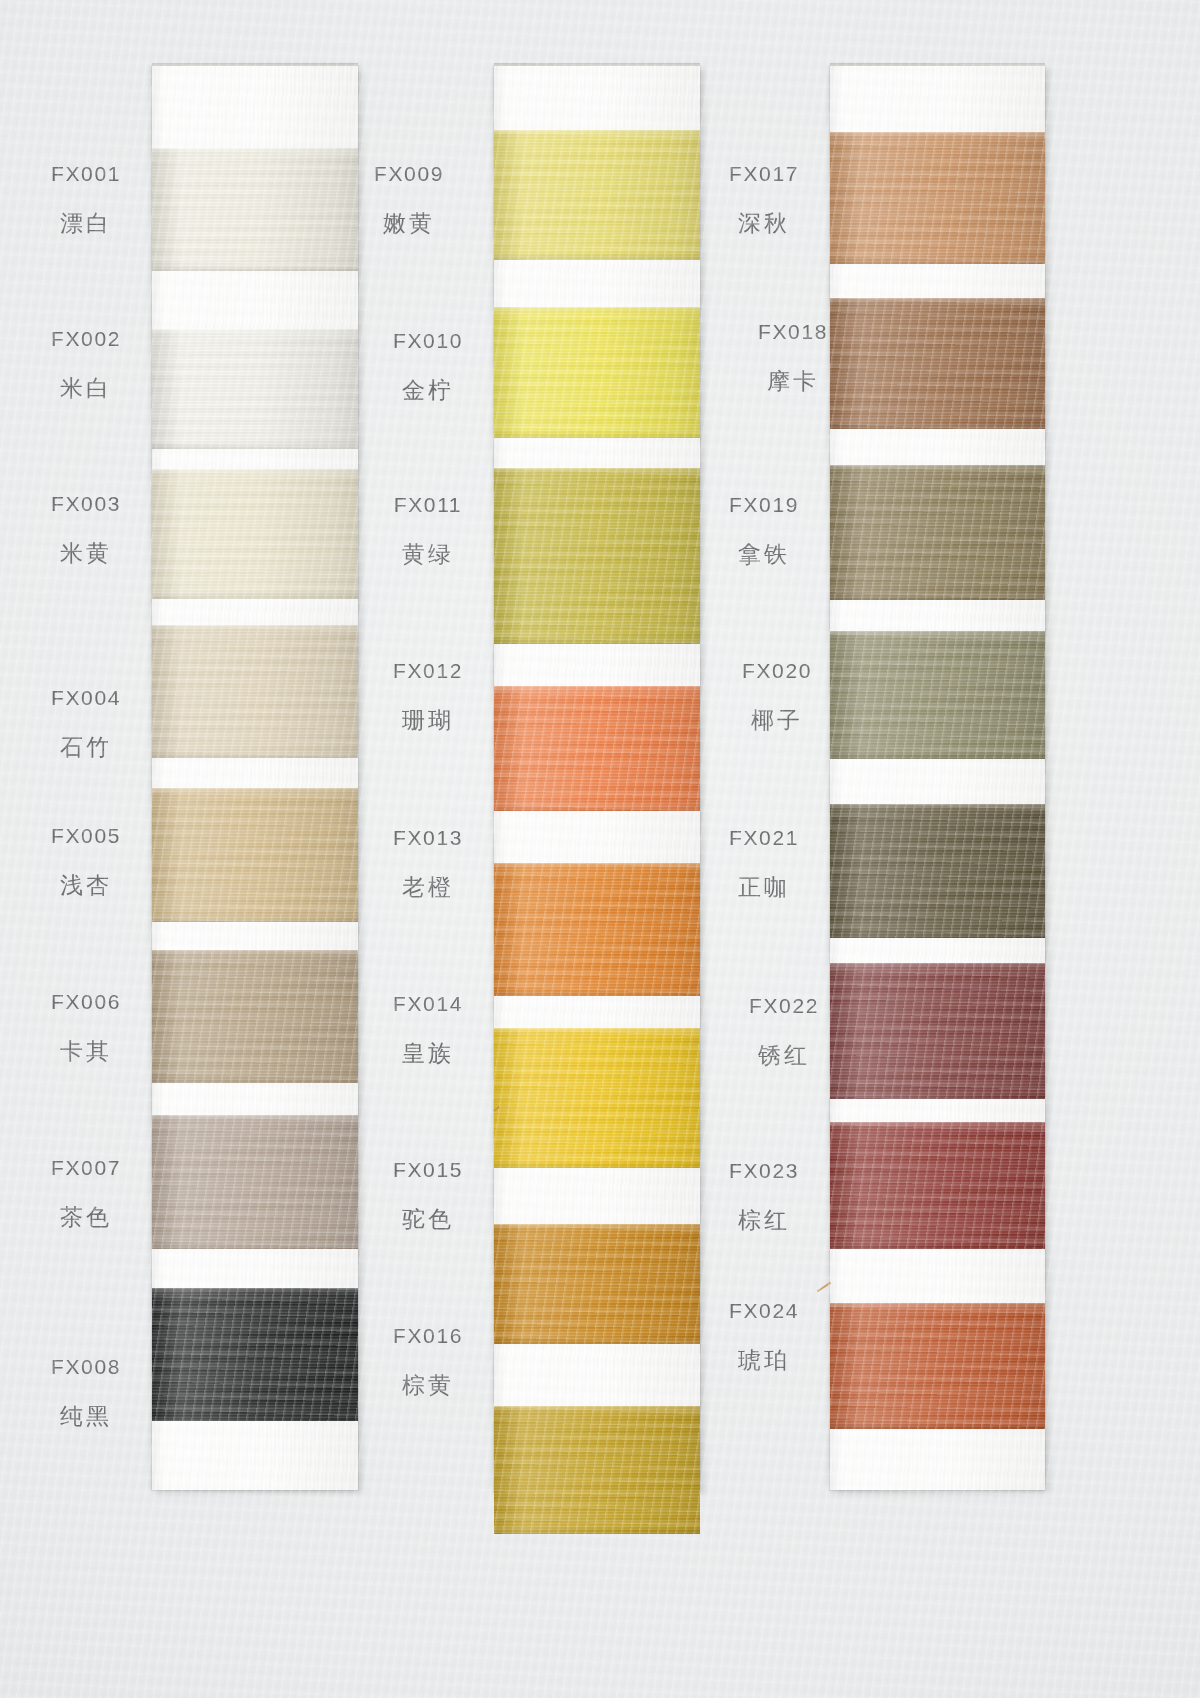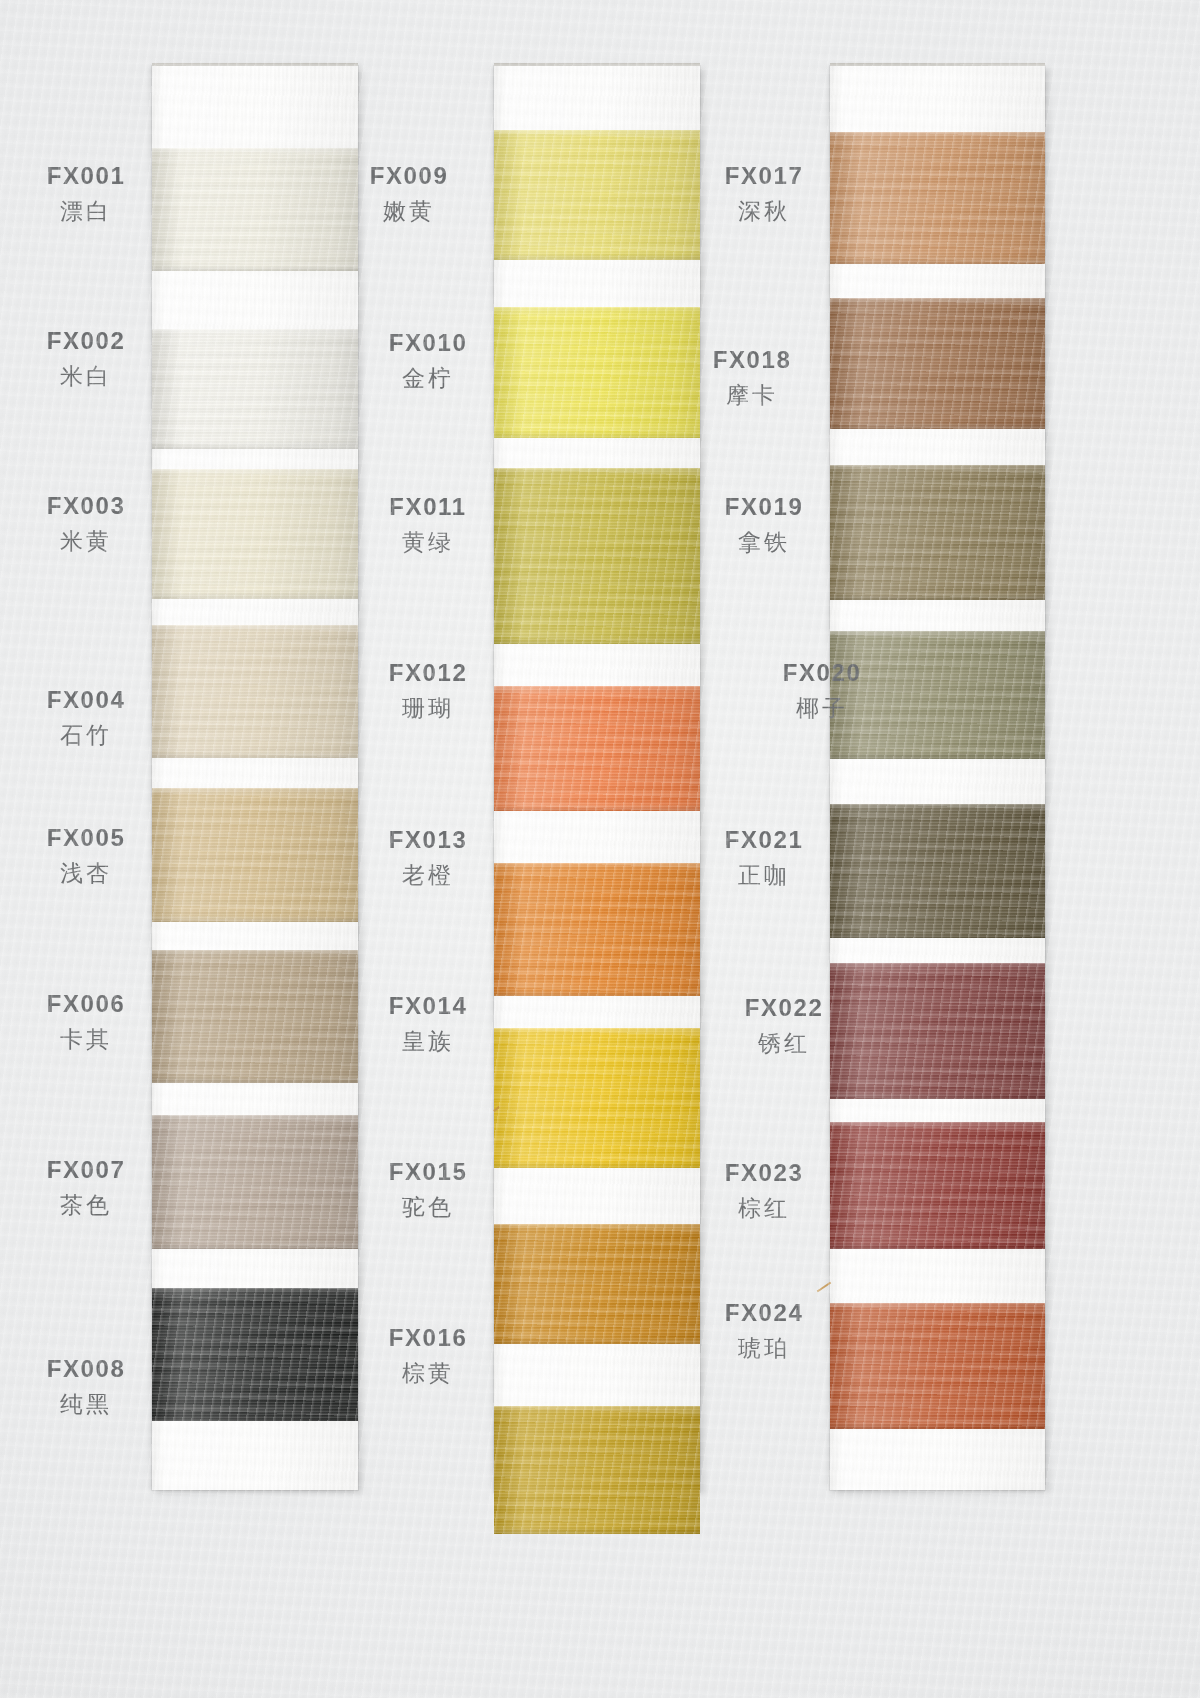--- a/index.html
+++ b/index.html
@@ -86,33 +86,33 @@
   .label{
     position:absolute;
     text-align:center;
     color:#6f7173;
     line-height:1.32;
     letter-spacing:.7px;
     user-select:none;
   }
   .label .code{
     display:block;
-    font-size:24px;
-    font-weight:700;
+    font-size:21px;
+    font-weight:400;
     color:#6e7072;
     letter-spacing:1.6px;
     text-align:center;
   }
   .label .cn{
     display:block;
     font-size:23px;
     font-weight:400;
     color:#6e7072;
     letter-spacing:3px;
-    margin-top:4px;
+    margin-top:20px;
   }
   
   .fiber{position:absolute;background:#c08a3a;opacity:.75;}
 </style>
 </head>
 <body>
 
 <div id="scan-bg"></div>
 
 <div id="sheet">
@@ -341,29 +341,29 @@
         <div class="sheen"></div>
         <div class="tophl"></div>
         <div class="botsh"></div>
       </div>
     </div>
 
     <div class="label" style="left:700px;top:160px;width:128px;">
       <span class="code">FX017</span>
       <span class="cn">深秋</span>
     </div>
-    <div class="label" style="left:700px;top:344px;width:104px;">
+    <div class="label" style="left:700px;top:318px;width:104px;padding-left:41px;">
       <span class="code">FX018</span>
       <span class="cn">摩卡</span>
     </div>
     <div class="label" style="left:700px;top:491px;width:128px;">
       <span class="code">FX019</span>
       <span class="cn">拿铁</span>
     </div>
-    <div class="label" style="left:700px;top:657px;width:154px;padding-left:45px;">
+    <div class="label" style="left:700px;top:657px;width:154px;">
       <span class="code">FX020</span>
       <span class="cn">椰子</span>
     </div>
     <div class="label" style="left:700px;top:824px;width:128px;">
       <span class="code">FX021</span>
       <span class="cn">正咖</span>
     </div>
     <div class="label" style="left:720px;top:992px;width:128px;">
       <span class="code">FX022</span>
       <span class="cn">锈红</span>

